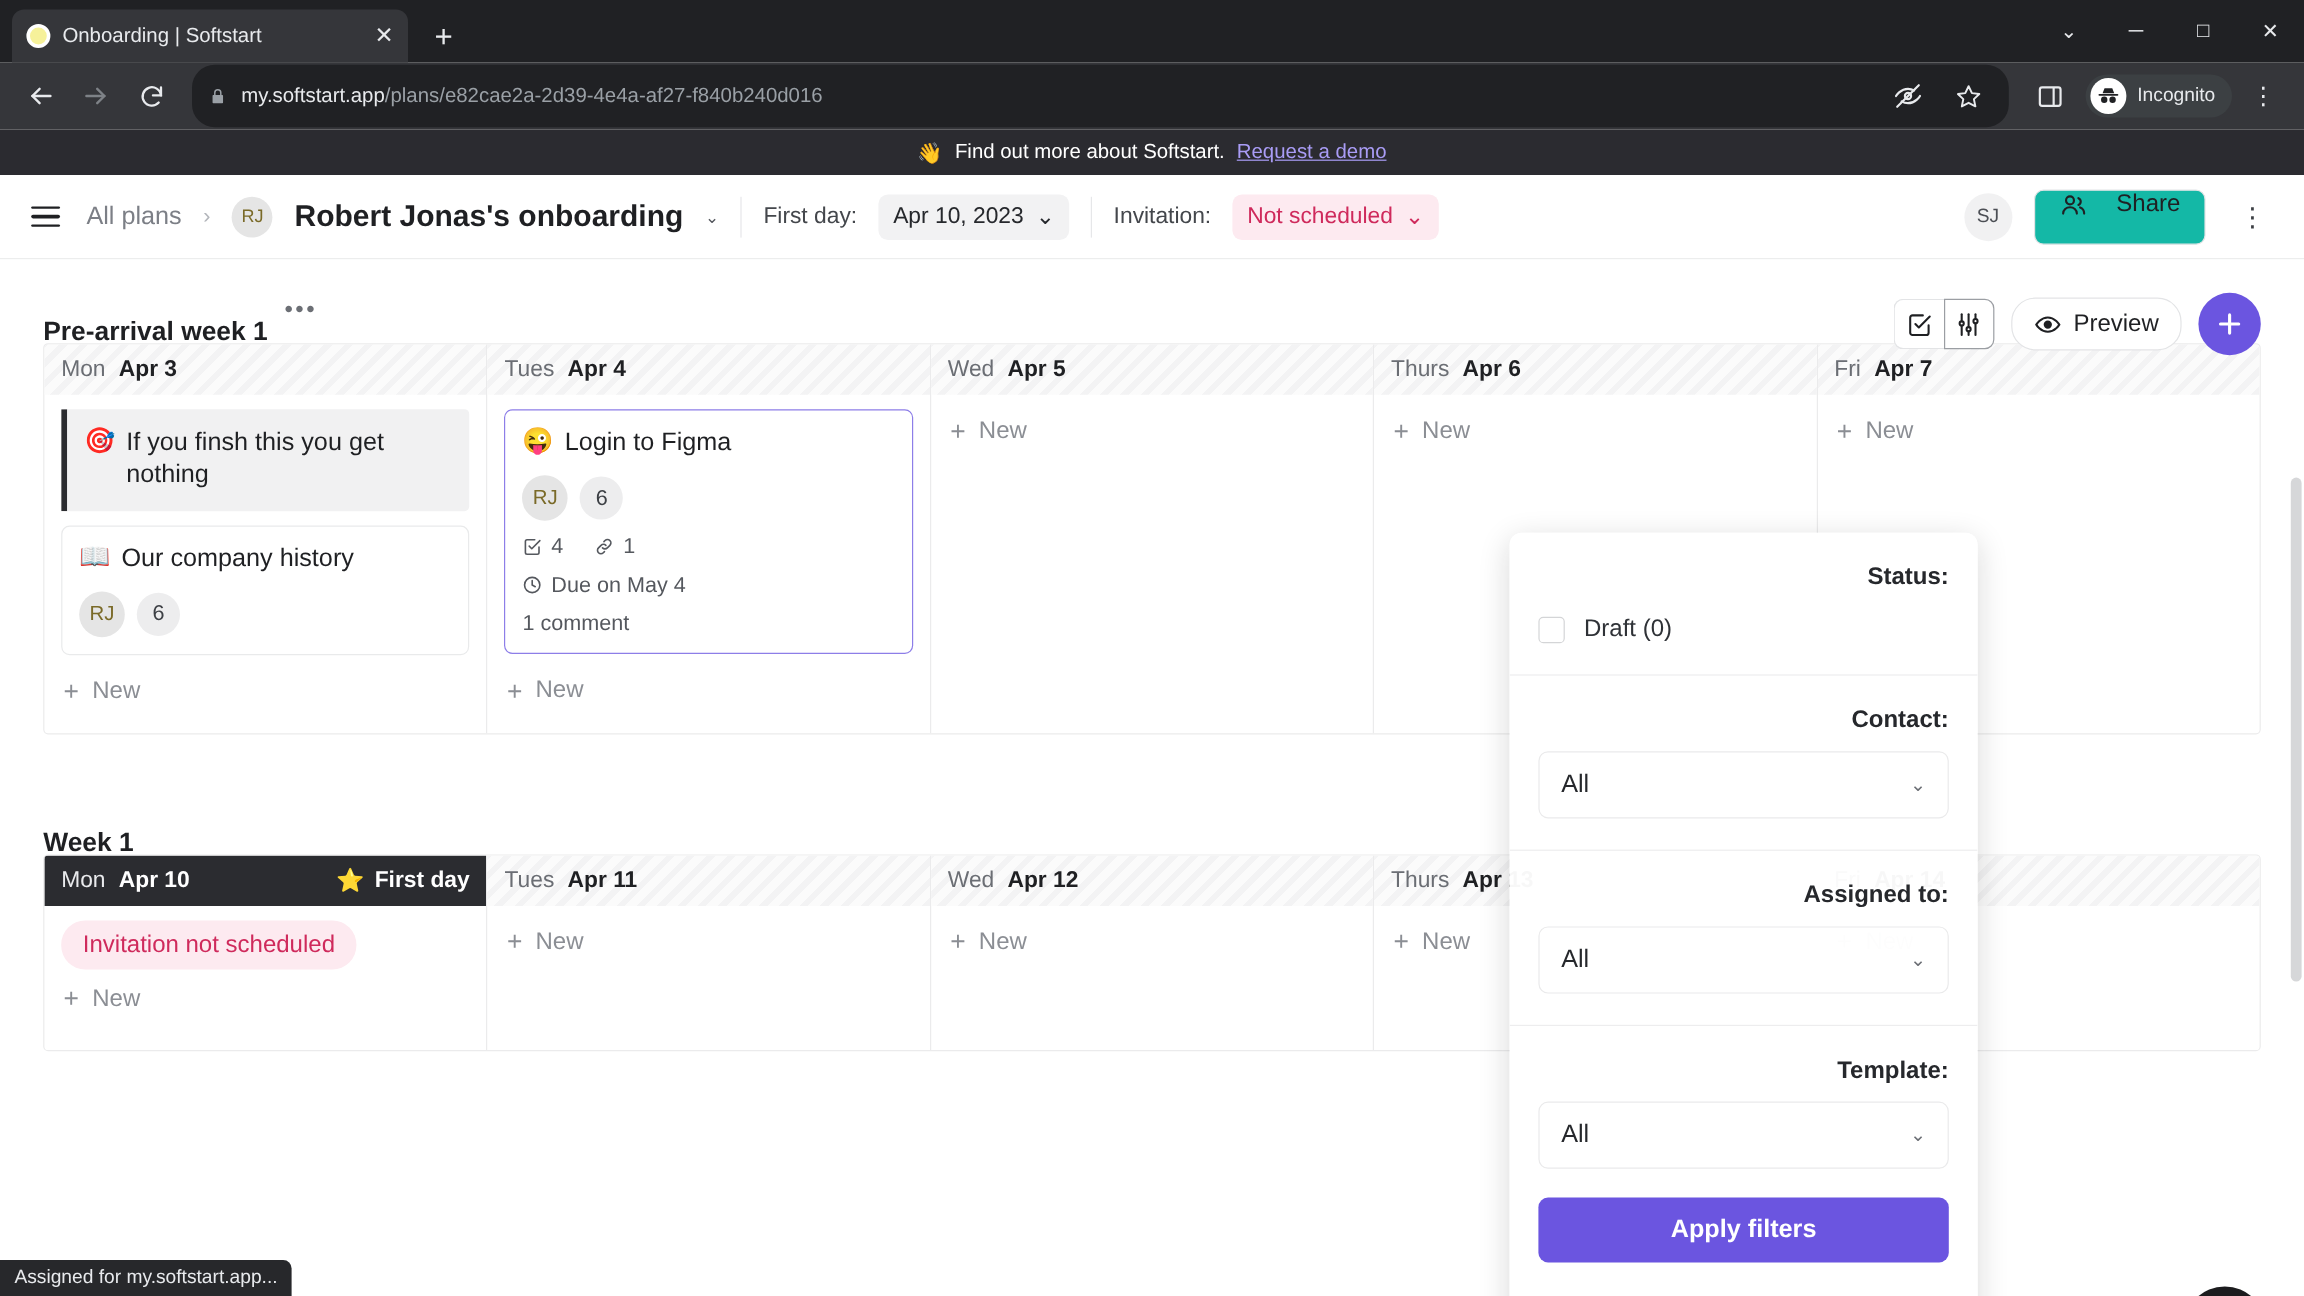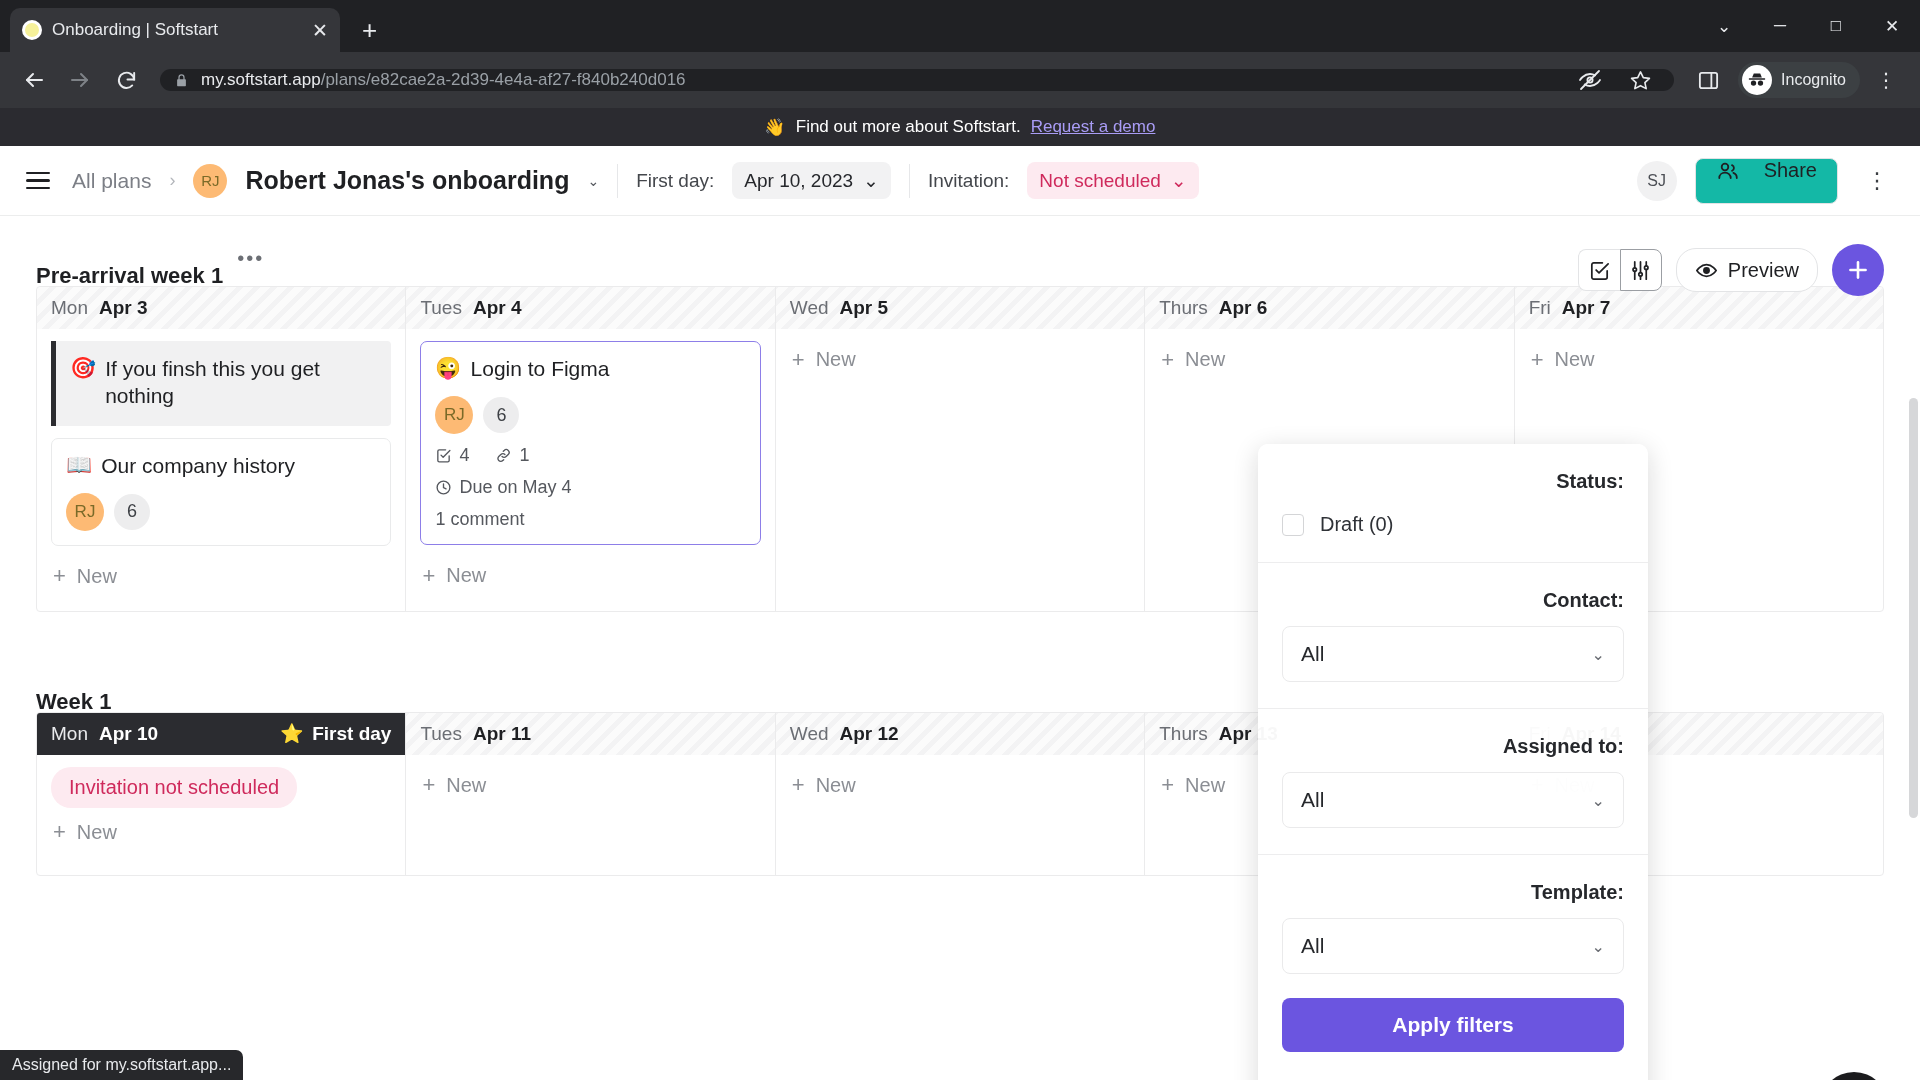--- a/index.html
+++ b/index.html
@@ -43,21 +43,21 @@
 
   .toolbar {
     height: 56px; background: #35363a; display: flex; align-items: center;
     padding: 0 14px; gap: 6px;
   }
   .tb-icon {
     width: 40px; height: 40px; display: flex; align-items: center; justify-content: center;
     color: #e8eaed; cursor: pointer; flex: none;
   }
   .omnibox {
-    flex: 1; height: 22px; background: #202124; border-radius: 19px;
+    flex: 1; height: 52px; background: #202124; border-radius: 19px;
     display: flex; align-items: center; padding: 0 14px; gap: 12px; margin: 0 8px;
     position: relative;
   }
   .omnibox .urltext {
     font-size: 17px; color: #9aa0a6; white-space: nowrap; overflow: hidden;
     flex: 1;
   }
   .omnibox .urltext b { color: #e8eaed; font-weight: 400; }
   .omni-right { display: flex; align-items: center; gap: 10px; }
   .incognito-pill {
@@ -82,21 +82,21 @@
   .app { position: relative; background: #ffffff; height: 904px; }
   .appheader {
     height: 70px; display: flex; align-items: center; padding: 0 22px; gap: 18px;
     border-bottom: 1px solid #eceded; position: relative; z-index: 5; background:#fff;
   }
   .hamburger { display: flex; flex-direction: column; gap: 5px; cursor: pointer; padding: 6px 4px; }
   .hamburger i { display: block; width: 24px; height: 2.5px; background: #1f2023; border-radius: 2px; }
   .crumb-allplans { font-size: 21px; color: #7c7f86; cursor: pointer; }
   .crumb-sep { color: #b3b6bb; font-size: 18px; }
   .avatar-rj {
-    width: 34px; height: 34px; border-radius: 50%; background: #fdba74;
+    width: 34px; height: 34px; border-radius: 50%; background: #e5e5e5;
     color: #7a6a28; font-size: 15px; display: flex; align-items: center; justify-content: center;
     flex: none;
   }
   .plan-title { font-size: 25px; font-weight: 700; color: #1f2023; white-space: nowrap; }
   .caret { color: #55585e; font-size: 14px; cursor: pointer; }
   .vdiv { width: 1px; height: 34px; background: #e6e7e9; }
   .hdr-label { font-size: 19px; color: #44474c; }
   .pill-grey {
     background: #f2f2f3; border-radius: 8px; padding: 7px 12px; font-size: 19px;
     color: #26282c; display: flex; align-items: center; gap: 10px; cursor: pointer;

